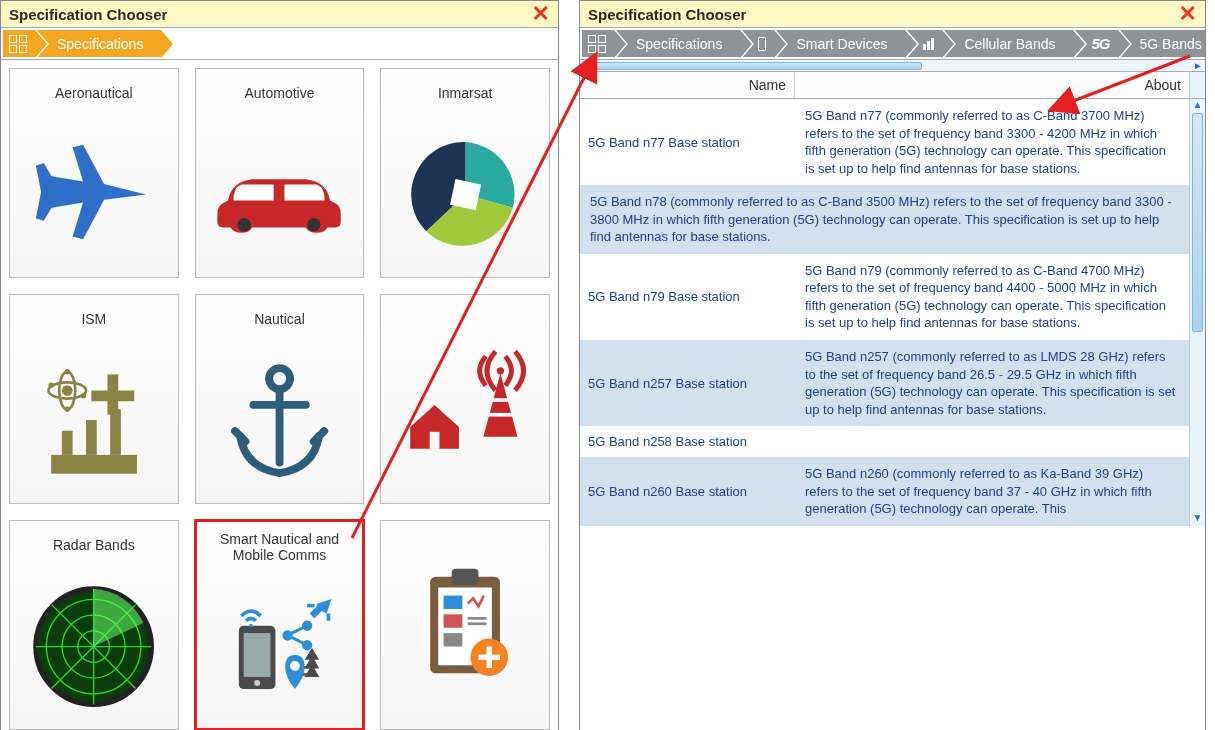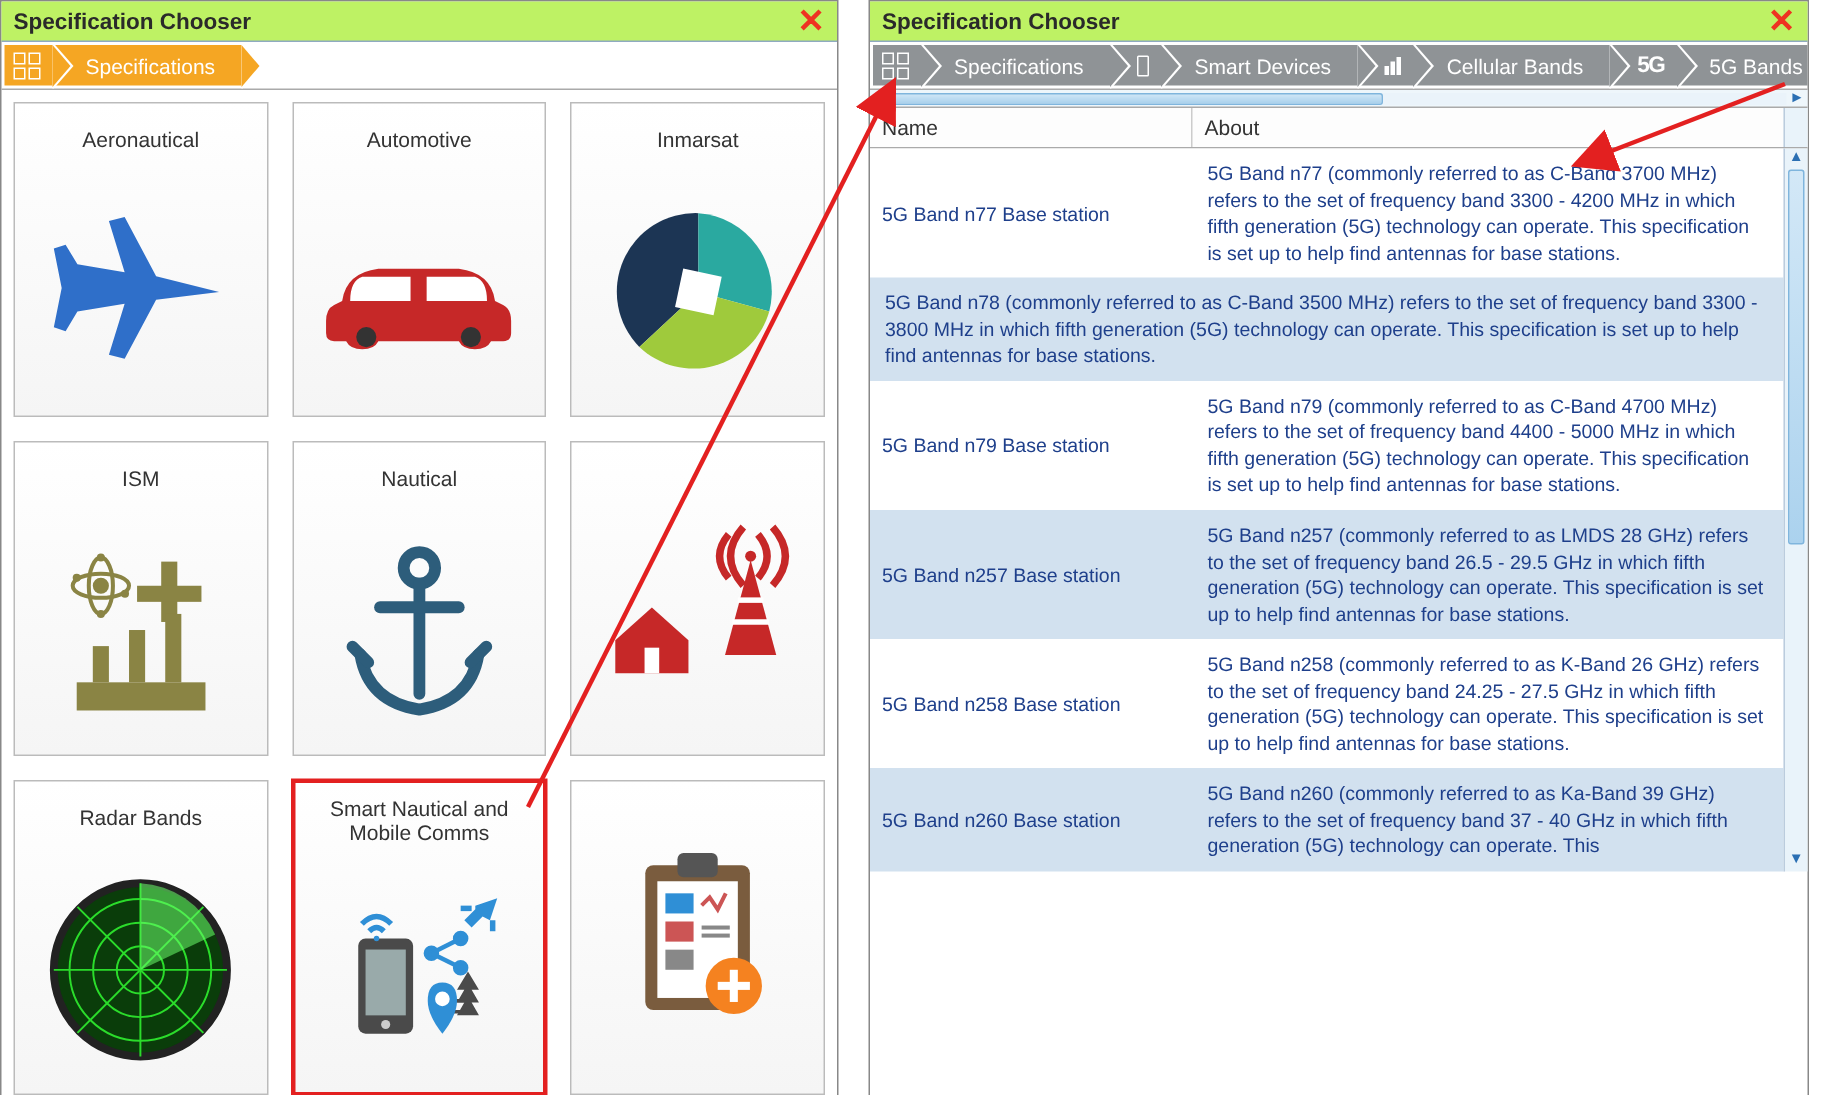--- a/index.html
+++ b/index.html
@@ -18,21 +18,21 @@
   }
   .panel {
     border: 1px solid #888;
     position: relative;
     background: #fff;
   }
   .panel-left { width: 559px; }
   .panel-right { width: 627px; }
 
   .titlebar {
-    background: #bef264;
+    background: #fef9c3;
     border-bottom: 1px solid #8faac1;
     padding: 4px 8px;
     display: flex;
     align-items: center;
     justify-content: space-between;
   }
   .titlebar .title {
     font-weight: bold;
     font-size: 15px;
     color: #2a2a2a;
@@ -84,21 +84,21 @@
     border-top: 16px solid transparent;
     border-bottom: 16px solid transparent;
     border-left: 14px solid #fff;
     z-index: 1;
   }
   .crumb.orange { background:#f5a623; color:#fff; }
   .crumb.orange .arrow { color:#f5a623; }
   .crumb.grey { background:#8f9396; color:#fff; }
   .crumb.grey .arrow { color:#8f9396; }
   .crumb.first { padding-left: 8px; }
-  .crumb.iconseg { padding:0 8px 0 18px; }
+  .crumb.iconseg { padding:0 8px 0 18px;font-style:italic; }
   .crumb.iconseg.first { padding-left:6px; }
   .mini-grid { display:grid; grid-template-columns:8px 8px; grid-template-rows:8px 8px; gap:2px;}
   .mini-grid span{ border:1px solid #fff;}
   .mini-5g { font-weight:bold; font-size:15px; letter-spacing:-1px;}
   .mini-bars { display:inline-flex; align-items:flex-end; gap:1px;}
   .mini-bars span{ width:3px; background:#fff;}
   .mini-bars span:nth-child(1){height:6px;}
   .mini-bars span:nth-child(2){height:9px;}
   .mini-bars span:nth-child(3){height:12px;}
   .mini-phone{ width:8px; height:14px; border:1px solid #fff; border-radius:1px; display:inline-block;}
@@ -155,21 +155,21 @@
   .tile svg { max-width: 80%; max-height: 80%; }
 
   
   .tbl-head {
     display: flex;
     border-bottom: 1px solid #aaa;
     background:#fdfdfd;
   }
   .tbl-head .col {
     padding: 5px 8px;
-    text-align: left;
+    text-align: right;
     font-size: 14px;
     color:#333;
   }
   .col-name { width: 215px; border-right:1px solid #ccc;}
   .col-about { flex:1; }
   .vscroll { width:16px; background:#e9f3fa; border-left:1px solid #bcd;}
   .vscroll .v-arrow{ height:14px; text-align:center; color:#2b6fb3; font-size:10px; cursor:pointer;}
   .vscroll .v-track{ height: calc(100% - 28px); position:relative;}
   .vscroll .v-thumb{ position:absolute; top:0; left:2px; right:2px; height:55%;
      background:linear-gradient(#d3e8f7,#abd2ee); border:1px solid #7fb5dd; border-radius:2px;}
@@ -496,21 +496,20 @@
         <div class="row">
           <div class="cell-name">5G Band n79 Base station</div>
           <div class="cell-about">5G Band n79 (commonly referred to as C-Band 4700 MHz) refers to the set of frequency band 4400 - 5000 MHz in which fifth generation (5G) technology can operate. This specification is set up to help find antennas for base stations.</div>
         </div>
         <div class="row">
           <div class="cell-name">5G Band n257 Base station</div>
           <div class="cell-about">5G Band n257 (commonly referred to as LMDS 28 GHz) refers to the set of frequency band 26.5 - 29.5 GHz in which fifth generation (5G) technology can operate. This specification is set up to help find antennas for base stations.</div>
         </div>
         <div class="row">
           <div class="cell-name">5G Band n258 Base station</div>
-          <div class="cell-about">5G Band n258  (commonly referred to as K-Band 26 GHz) refers to the set of frequency band 24.25 - 27.5 GHz in which fifth generation (5G) technology can operate. This specification is set up to help find antennas for base stations.</div>
         </div>
         <div class="row">
           <div class="cell-name">5G Band n260 Base station</div>
           <div class="cell-about">5G Band n260  (commonly referred to as Ka-Band 39 GHz) refers to the set of frequency band 37 - 40 GHz in which fifth generation (5G) technology can operate. This</div>
         </div>
       </div>
       <div class="vscroll">
         <div class="v-arrow">▲</div>
         <div class="v-track">
             <div class="v-thumb"></div>

